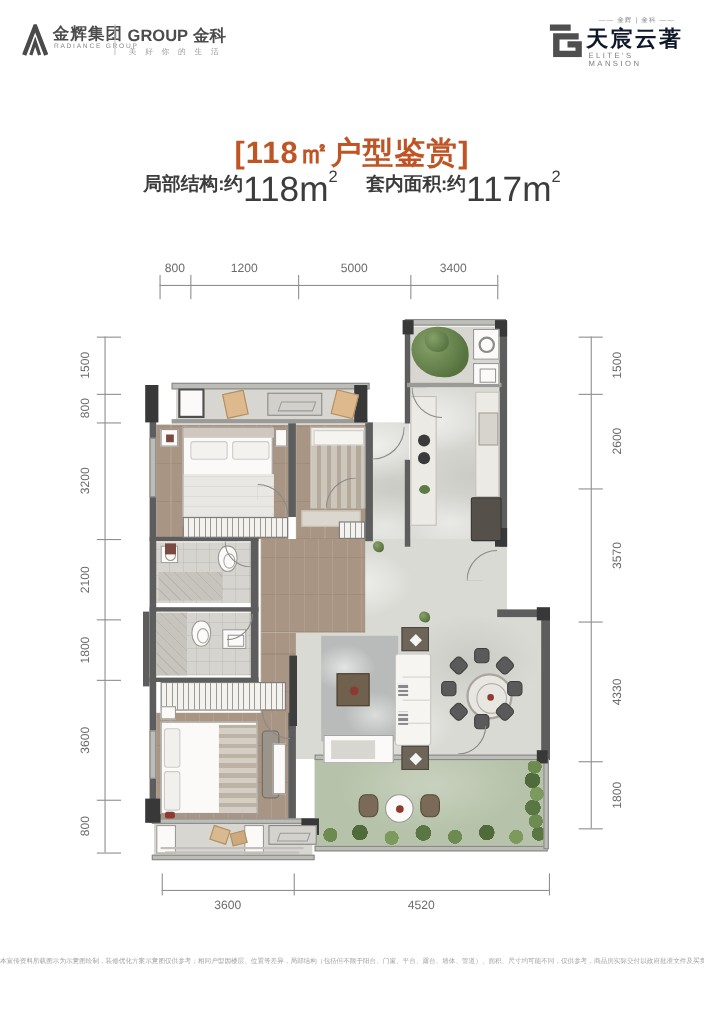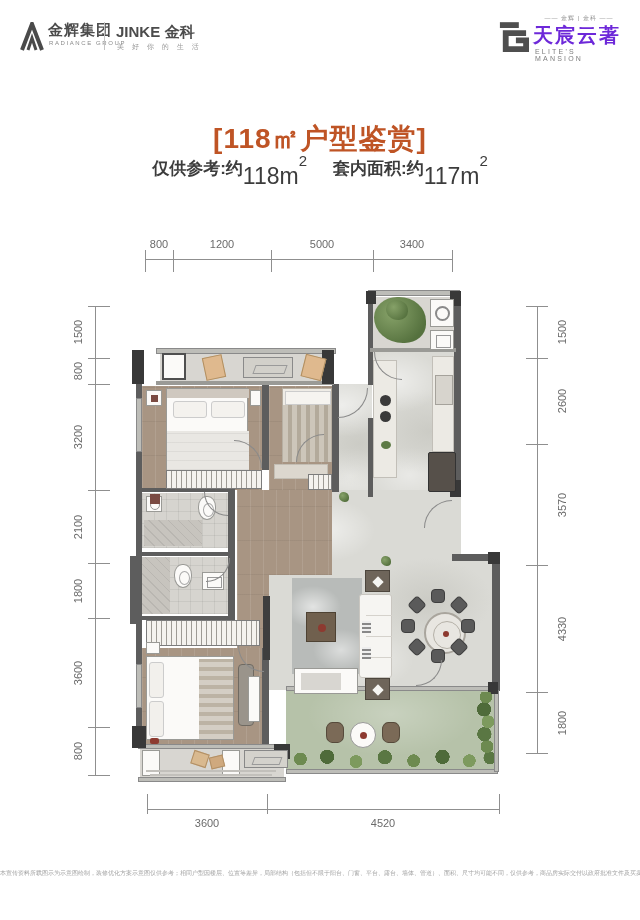--- a/index.html
+++ b/index.html
@@ -5,27 +5,27 @@
   html,body{margin:0;padding:0;background:#fff;}
   .poster{position:relative;width:640px;height:920px;background:#ffffff;overflow:hidden;
           font-family:"Liberation Sans",sans-serif;color:#3d3d3d;}
   .abs{position:absolute;}
   
   .logo-cn{font-size:15px;font-weight:bold;color:#4c4c4c;letter-spacing:1px;}
   .logo-en{font-size:6px;color:#8a8a8a;letter-spacing:1.6px;}
   .logo-tag{font-size:7px;color:#9a9a9a;letter-spacing:3px;}
   .vdiv{width:1px;background:#c4c4c4;}
   .estate-brands{font-size:6px;color:#8d8d8d;letter-spacing:1px;}
-  .estate-cn{font-size:20px;font-weight:bold;color:#6d28d9;letter-spacing:2px;}
+  .estate-cn{font-size:20px;font-weight:bold;color:#0f172a;letter-spacing:2px;}
   .estate-en{font-size:7px;color:#7d7d7d;letter-spacing:2.2px;}
   
   .main-title{width:100%;text-align:center;font-size:28px;font-weight:bold;color:#bf5425;letter-spacing:1px;}
   .area-line{width:100%;text-align:center;color:#3c3c3c;}
   .area-lab{font-size:17px;font-weight:bold;vertical-align:10px;}
-  .area-val{font-size:23px;font-weight:normal;letter-spacing:0;text-align:right;}
+  .area-val{font-size:32px;font-weight:normal;letter-spacing:0;text-align:right;}
   .area-sup{font-size:15px;vertical-align:18px;}
   .area-gap{display:inline-block;width:26px;}
   
   .dline{position:absolute;background:#8f8f8f;}
   .tick{position:absolute;background:#8f8f8f;}
   .dlab{position:absolute;color:#6b6b6b;font-size:11px;white-space:nowrap;transform:translateX(-50%);}
   .dlab.v{writing-mode:vertical-rl;transform:rotate(180deg) translateY(50%);}
   
   .w{position:absolute;background:#5d5d5d;}
   .wl{position:absolute;background:#bdbdb8;border:1px solid #8a8a8a;box-sizing:border-box;}
@@ -83,39 +83,39 @@
 
   <div class="abs" style="left:20px;top:20px;width:300px;height:40px;">
     <svg class="abs" style="left:0;top:2px;" width="24" height="30" viewBox="0 0 24 30">
       <path d="M2 28 L12 2 L22 28" fill="none" stroke="#4a4a4a" stroke-width="4"></path>
       <path d="M8 28 L12 16 L16 28" fill="none" stroke="#4a4a4a" stroke-width="3"></path>
     </svg>
     <div class="abs logo-cn" style="left:28px;top:1px;">金辉集团</div>
     <div class="abs logo-en" style="left:29px;top:20px;">RADIANCE GROUP</div>
     <div class="abs vdiv" style="left:84px;top:2px;height:28px;"></div>
     <div class="abs" style="left:96px;top:3px;">
-      <span class="logo-cn" style="letter-spacing:0;">JINKE</span>
+      <span class="logo-cn" style="letter-spacing:0;">GROUP</span>
       <span class="logo-cn" style="letter-spacing:0;">金科</span>
     </div>
     <div class="abs logo-tag" style="left:97px;top:22px;">美 好 你 的 生 活</div>
   </div>
 
   <div class="abs" style="left:495px;top:12px;width:130px;height:48px;">
     <svg class="abs" style="left:2px;top:8px;" width="32" height="32" viewBox="0 0 44 44">
       <path d="M4 7 H30" fill="none" stroke="#4f4f4f" stroke-width="8"></path>
       <path d="M40 18 H12 V40 H40 V28 H26" fill="none" stroke="#4f4f4f" stroke-width="8"></path>
     </svg>
     <div class="abs estate-brands" style="left:40px;top:2px;width:88px;text-align:center;">—— 金辉 | 金科 ——</div>
     <div class="abs estate-cn" style="left:38px;top:10px;">天宸云著</div>
     <div class="abs estate-en" style="left:40px;top:36px;">ELITE'S MANSION</div>
   </div>
 
   <div class="abs main-title" style="top:120px;">[118㎡户型鉴赏]</div>
   <div class="abs area-line" style="top:152px;">
-    <span class="area-lab">仅供参考:约</span><span class="area-val">118m</span><span class="area-sup">2</span><span class="area-gap"></span><span class="area-lab">套内面积:约</span><span class="area-val">117m</span><span class="area-sup">2</span>
+    <span class="area-lab">局部结构:约</span><span class="area-val">118m</span><span class="area-sup">2</span><span class="area-gap"></span><span class="area-lab">套内面积:约</span><span class="area-val">117m</span><span class="area-sup">2</span>
   </div>
 
   <div>
 
     <div class="dline" style="left:145px;top:259px;width:308px;height:1px;"></div>
     <div class="tick" style="left:145px;top:250px;width:1px;height:22px;"></div>
     <div class="tick" style="left:173px;top:250px;width:1px;height:22px;"></div>
     <div class="tick" style="left:271px;top:250px;width:1px;height:22px;"></div>
     <div class="tick" style="left:373px;top:250px;width:1px;height:22px;"></div>
     <div class="tick" style="left:452px;top:250px;width:1px;height:22px;"></div>

